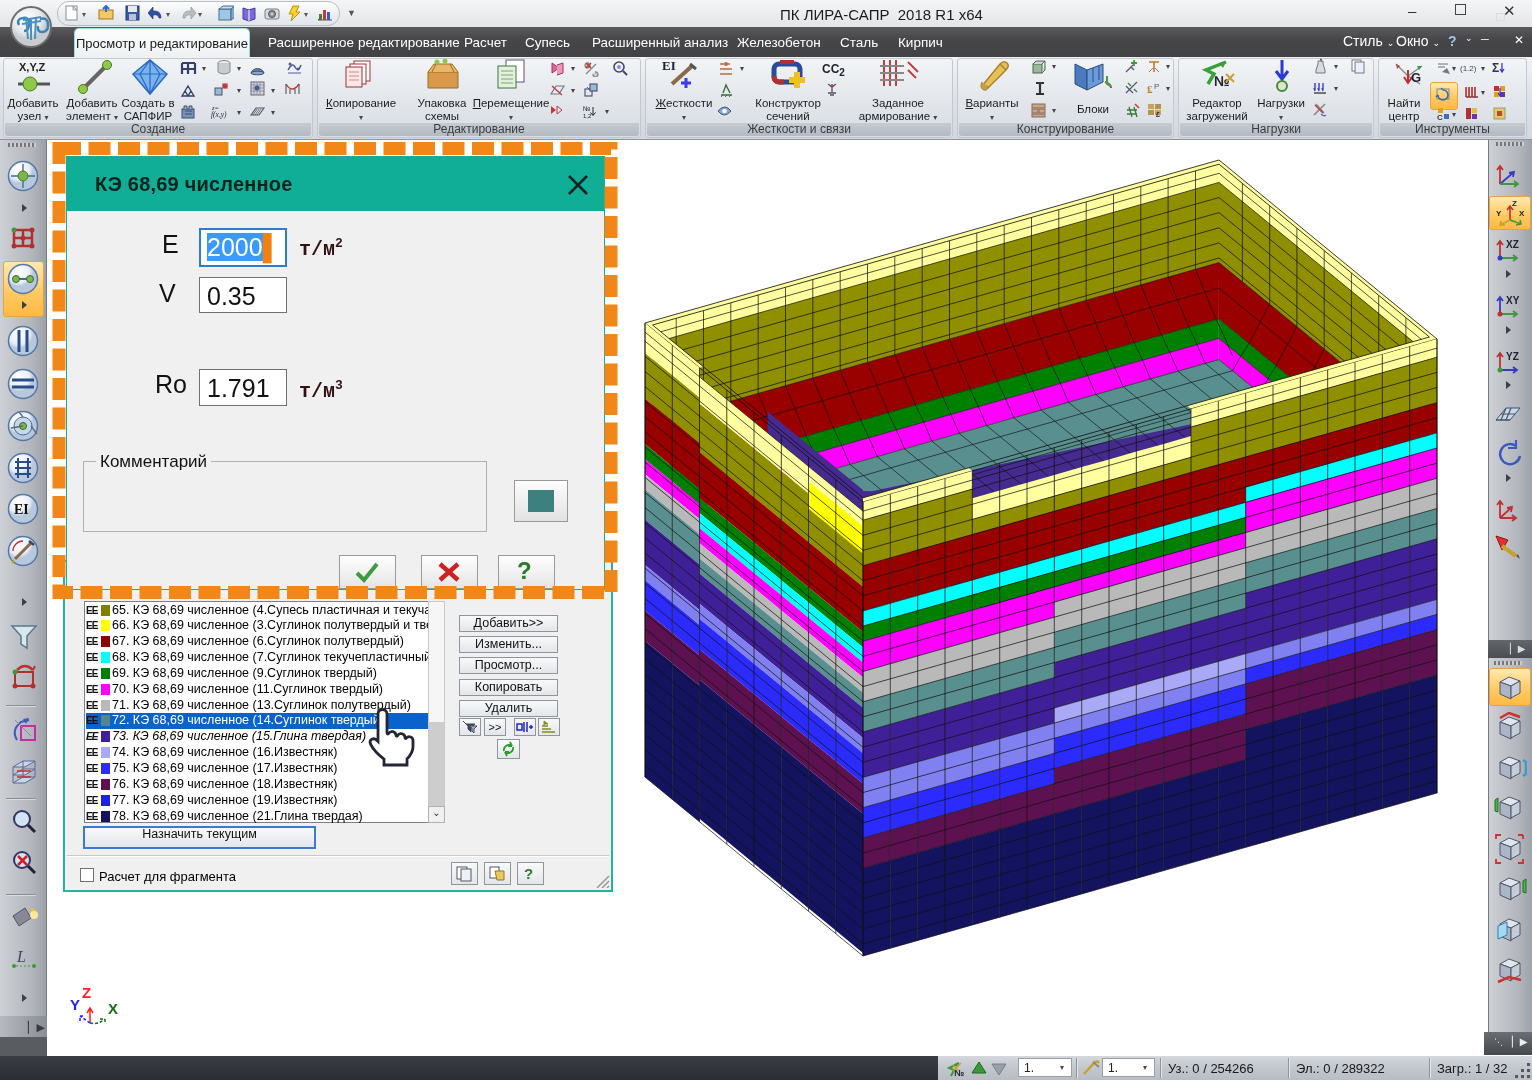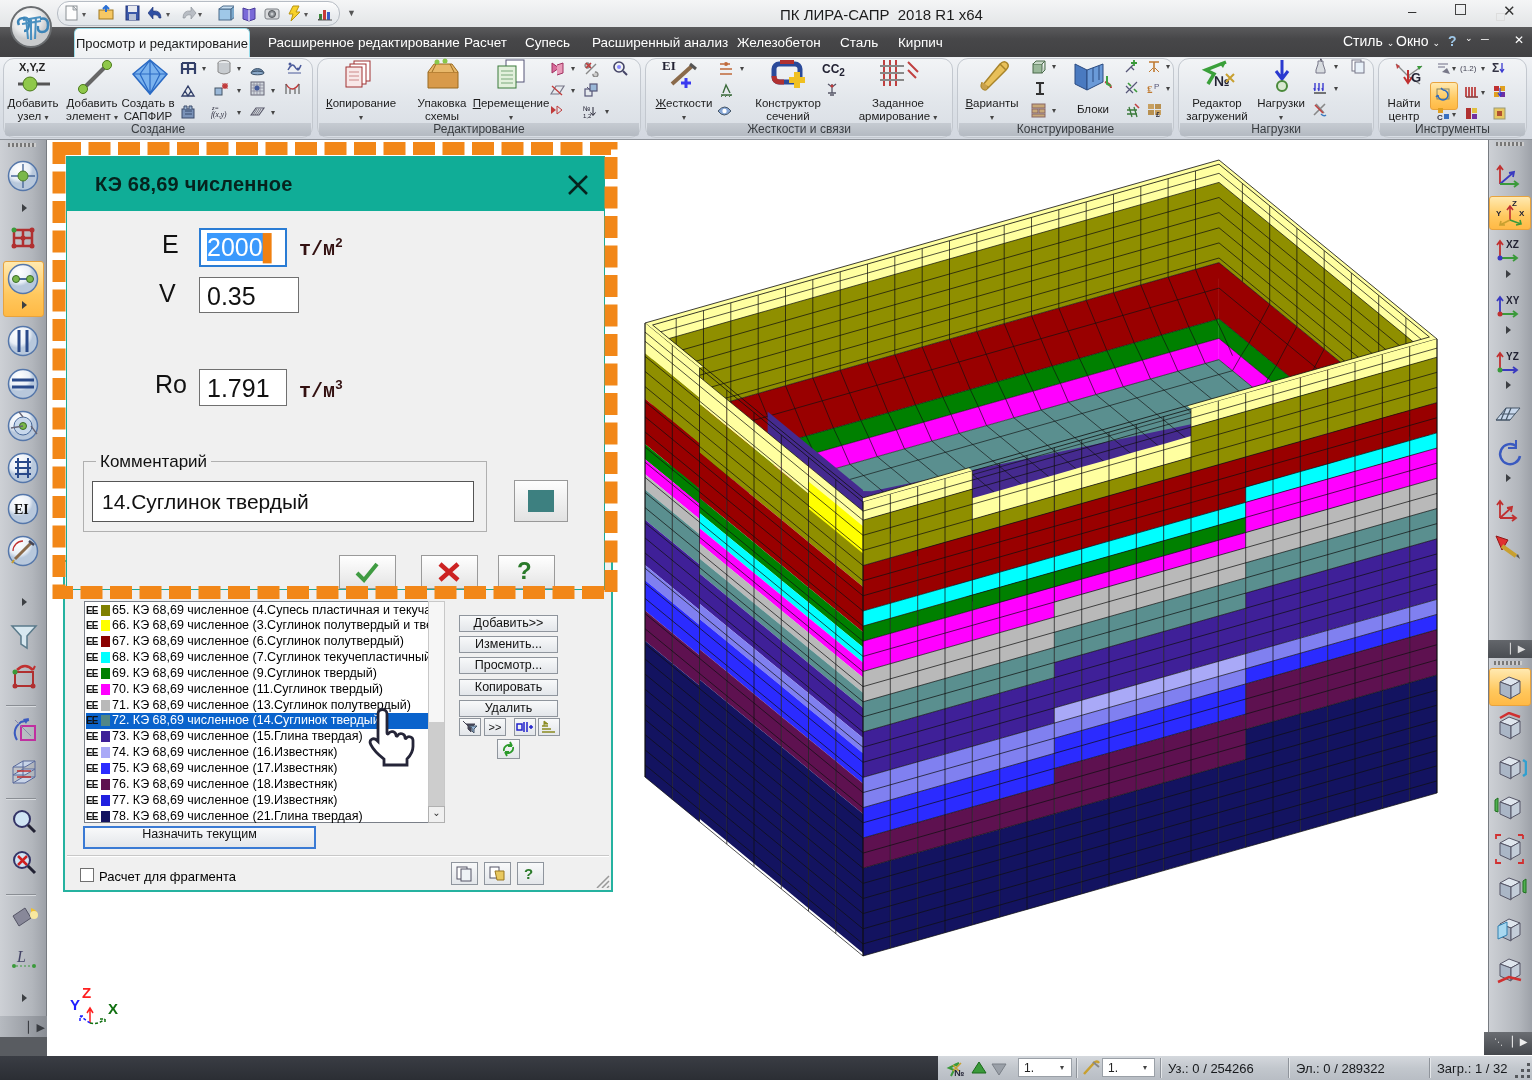--- a/index.html
+++ b/index.html
@@ -8,21 +8,21 @@
 #apptitle{left:780px;top:6px;font-size:15px;color:#1c1c1c}
 #qat{left:57px;top:1px;width:283px;height:25px;background:linear-gradient(#fefefe,#e9ecef 60%,#e2e6ea);border:1px solid #b6bcc4;border-radius:12px}
 .wbtn{position:absolute;top:4px;color:#555;font-size:13px}
 
 #tabbar{left:0;top:27px;width:1532px;height:30px;background:linear-gradient(#5a5a5c,#474749 40%,#414143)}
 .tab{position:absolute;top:29px;height:28px;line-height:28px;color:#fff;font-size:13.5px;white-space:nowrap}
 #activetab{position:absolute;left:74px;top:28px;width:176px;height:29px;line-height:29px;text-align:center;color:#1a1a1a;font-size:13px;white-space:nowrap;background:linear-gradient(#fdfdfd,#eef1f3);border:1px solid #98dcea;border-bottom:none;border-radius:5px 5px 0 0}
 .rmenu{position:absolute;top:33px;color:#fff;font-size:14px}
 
 #ribbon{left:0;top:57px;width:1532px;height:83px;background:linear-gradient(#f0f2f5,#dde2e8 50%,#d3d8e0);border-bottom:1px solid #8f949b}
-.rgroup{position:absolute;top:58px;height:80px;border:1px solid #c3c8cf;border-radius:11px;background:linear-gradient(#f2f4f6,#e2e6eb 55%,#d8dde4)}
+.rgroup{position:absolute;top:58px;height:80px;border:1px solid #c3c8cf;border-radius:3px;background:linear-gradient(#f2f4f6,#e2e6eb 55%,#d8dde4)}
 .rglabel{position:absolute;left:1px;right:1px;bottom:1px;height:13px;background:linear-gradient(#c6cbd2,#b4bac2);border-radius:0 0 3px 3px;text-align:center;font-size:12px;color:#383c40;line-height:13px}
 .rbig{position:absolute;font-size:11.5px;color:#1c1c1c;text-align:center;line-height:12.5px;white-space:nowrap}
 .rsm{position:absolute;font-size:11.5px;color:#1c1c1c;white-space:nowrap}
 .dd{color:#444;font-size:8px}
 
 #ltb{left:0;top:140px;width:47px;height:876px;background:linear-gradient(90deg,#cdd0d5,#b2b6bc 70%,#9da1a8);border-right:1px solid #777b81}
 #ltb2{left:0;top:1016px;width:47px;height:21px;background:linear-gradient(90deg,#b6bac0,#898d94)}
 #ltb3{left:0;top:1037px;width:47px;height:19px;background:#595c61}
 #rtb{left:1488px;top:140px;width:44px;height:892px;background:linear-gradient(90deg,#cdd0d5,#b2b6bc 70%,#9da1a8);border-left:1px solid #777b81}
 .hl{background:linear-gradient(#ffe9b0,#ffc85e 60%,#ffb945);border:1px solid #e8a33d;border-radius:3px}
@@ -1184,21 +1184,21 @@
 <div id="listwin" class="abs">
     <div id="lst">
       <div class="li" style="top:0.5px;"><span class="ee">ЕЕ</span><span class="sq" style="background:#808000"></span>65. КЭ 68,69 численное (4.Супесь пластичная и текучая)</div>
       <div class="li" style="top:16.4px;"><span class="ee">ЕЕ</span><span class="sq" style="background:#ffff00"></span>66. КЭ 68,69 численное (3.Суглинок полутвердый и тверды</div>
       <div class="li" style="top:32.2px;"><span class="ee">ЕЕ</span><span class="sq" style="background:#8b0000"></span>67. КЭ 68,69 численное (6.Суглинок полутвердый)</div>
       <div class="li" style="top:48.1px;"><span class="ee">ЕЕ</span><span class="sq" style="background:#00ffff"></span>68. КЭ 68,69 численное (7.Суглинок текучепластичный)</div>
       <div class="li" style="top:63.9px;"><span class="ee">ЕЕ</span><span class="sq" style="background:#008000"></span>69. КЭ 68,69 численное (9.Суглинок твердый)</div>
       <div class="li" style="top:79.8px;"><span class="ee">ЕЕ</span><span class="sq" style="background:#ff00ff"></span>70. КЭ 68,69 численное (11.Суглинок твердый)</div>
       <div class="li" style="top:95.6px;"><span class="ee">ЕЕ</span><span class="sq" style="background:#b9b9b9"></span>71. КЭ 68,69 численное (13.Суглинок полутвердый)</div>
       <div class="li" style="top:111.4px;background:#0a63cc;color:#fff;"><span class="ee">ЕЕ</span><span class="sq" style="background:#518787"></span>72. КЭ 68,69 численное (14.Суглинок твердый)</div>
-      <div class="li" style="top:127.3px;"><span class="ee">ЕЕ</span><span class="sq" style="background:#3f2098"></span>73. КЭ 68,69 численное (15.Глина твердая)</div>
+      <div class="li" style="top:127.3px;font-style:italic;"><span class="ee">ЕЕ</span><span class="sq" style="background:#3f2098"></span>73. КЭ 68,69 численное (15.Глина твердая)</div>
       <div class="li" style="top:143.1px;"><span class="ee">ЕЕ</span><span class="sq" style="background:#a9a9f7"></span>74. КЭ 68,69 численное (16.Известняк)</div>
       <div class="li" style="top:159.0px;"><span class="ee">ЕЕ</span><span class="sq" style="background:#2b2bff"></span>75. КЭ 68,69 численное (17.Известняк)</div>
       <div class="li" style="top:174.8px;"><span class="ee">ЕЕ</span><span class="sq" style="background:#5e1150"></span>76. КЭ 68,69 численное (18.Известняк)</div>
       <div class="li" style="top:190.7px;"><span class="ee">ЕЕ</span><span class="sq" style="background:#2020e0"></span>77. КЭ 68,69 численное (19.Известняк)</div>
       <div class="li" style="top:206.5px;"><span class="ee">ЕЕ</span><span class="sq" style="background:#131360"></span>78. КЭ 68,69 численное (21.Глина твердая)</div>
     </div>
     <div class="abs" style="left:363px;top:39px;width:17px;height:222px;background:#f6f6f6;border:1px solid #c8c8c8"></div>
     <div class="abs" style="left:364px;top:160px;width:15px;height:84px;background:#cdcdcd"></div>
     <div class="abs" style="left:363px;top:244px;width:17px;height:17px;background:#f0f0f0;border:1px solid #b0b0b0;font-size:10px;color:#333;text-align:center">⌄</div>
     <div class="lbtn" style="top:53px">Добавить&gt;&gt;</div>
@@ -1251,28 +1251,27 @@
 <div id="dlg" class="abs">
     <div id="dlgtitle" class="abs"></div>
     <div class="abs" style="left:28px;top:16px;font-size:20px;color:#06231e;font-weight:bold;letter-spacing:0.2px">КЭ 68,69 численное</div>
     <svg class="abs" style="left:500px;top:17px" width="24" height="24" viewBox="0 0 24 24">
       <path d="M2 2 L20 20 M20 2 L2 20" stroke="#06231e" stroke-width="2.5"></path>
     </svg>
     <div class="glabel" style="left:95px;top:73px">E</div>
     <div class="fld" style="left:132px;top:71px;width:88px;height:39px;border:2px solid #2a7cd4;padding:3px 0 0 6px"><span style="background:#3b99fc;color:#fff">2000</span><span style="color:#f08010">▌</span></div>
     <div class="unit" style="left:232px;top:79px">т/м<sup style="font-size:13px">2</sup></div>
     <div class="glabel" style="left:92px;top:122px">V</div>
-    <div class="fld" style="left:132px;top:120px;width:100px;height:36px;border:1px solid #707070;padding:4px 0 0 7px">0.35</div>
+    <div class="fld" style="left:132px;top:120px;width:88px;height:36px;border:1px solid #707070;padding:4px 0 0 7px">0.35</div>
     <div class="glabel" style="left:88px;top:213px">Ro</div>
     <div class="fld" style="left:132px;top:212px;width:88px;height:37px;border:1px solid #707070;padding:4px 0 0 7px">1.791</div>
     <div class="unit" style="left:232px;top:221px">т/м<sup style="font-size:13px">3</sup></div>
     <div class="gbox" style="left:16px;top:304px;width:404px;height:71px">
       <div class="gcap">Комментарий</div>
     </div>
-    <div class="fld" style="left:25px;top:324px;width:382px;height:41px;border:1px solid #555;font-size:21px;padding:8px 0 0 9px">14.Суглинок твердый</div>
     <div class="abs" style="left:447px;top:323px;width:54px;height:42px;background:linear-gradient(#fdfdfd,#e2e2e2);border:1px solid #999"></div>
     <div class="abs" style="left:461px;top:333px;width:26px;height:22px;background:#3d8080"></div>
     <div class="dbtn" style="left:272px;top:398px"></div>
     <svg class="abs" style="left:287px;top:404px" width="26" height="22" viewBox="0 0 26 22">
       <path d="M3 12 l7 7 L23 3" stroke="#3f9b41" stroke-width="4" fill="none"></path>
     </svg>
     <div class="dbtn" style="left:354px;top:398px"></div>
     <svg class="abs" style="left:369px;top:404px" width="26" height="22" viewBox="0 0 26 22">
       <path d="M4 3 L22 19 M22 3 L4 19" stroke="#cc2222" stroke-width="4.5"></path>
     </svg>

